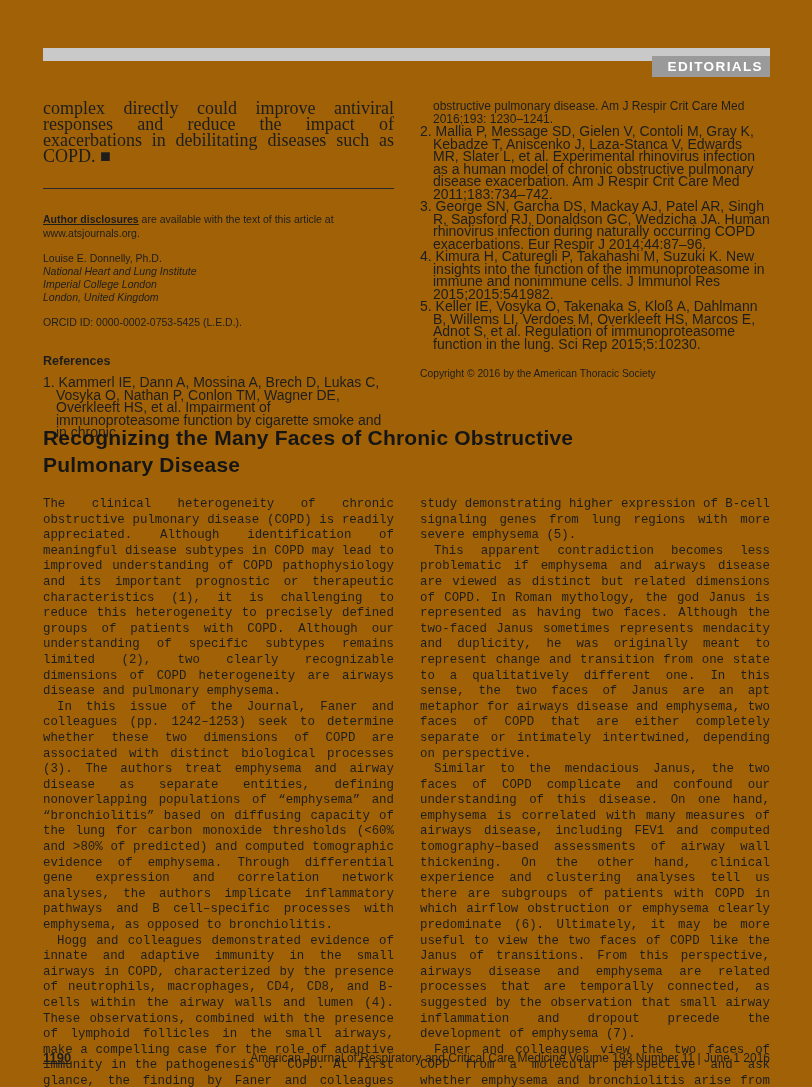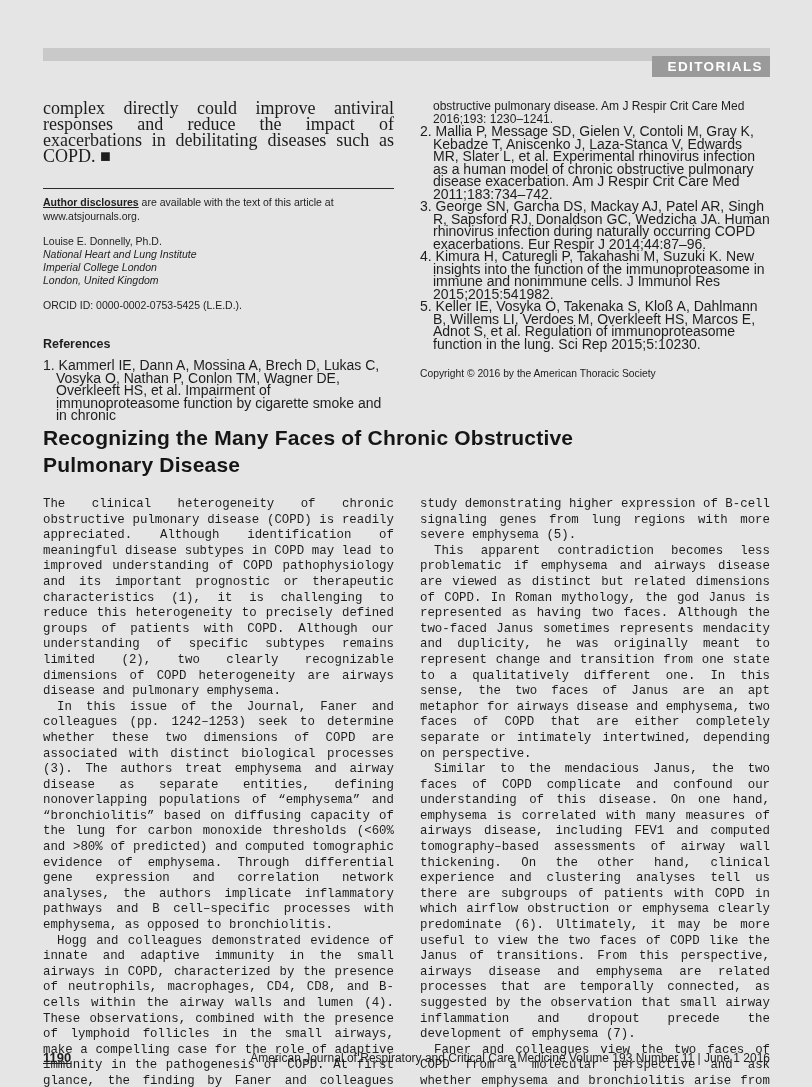--- a/index.html
+++ b/index.html
@@ -5,21 +5,21 @@
 <style>
   * { margin:0; padding:0; box-sizing:border-box; }
   html,body { background:#ffffff; }
   body {
     width:812px; height:1087px;
     font-family:"Liberation Sans", sans-serif;
     color:#1d1d1d;
     position:relative;
     overflow:hidden;
   }
-  .page { position:relative; width:812px; height:1087px; background:#e5e5e5; }
+  .page { position:relative; width:812px; height:1087px; background:#a16207; }
 
   
   .rule-light {
     position:absolute; left:43px; top:48px; width:727px; height:13px;
     background:#c9c9c9;
   }
   .section-banner {
     position:absolute; top:56px; right:42px; width:118px; height:21px;
     background:#9a9a9a; color:#ffffff;
     display:flex; align-items:center; justify-content:flex-end;
@@ -32,21 +32,21 @@
     position:absolute; top:100px; left:43px; width:727px;
     display:grid; grid-template-columns:351px 350px; column-gap:26px;
   }
   .serif {
     font-family:"Liberation Serif", serif;
     font-size:18px; line-height:16px; text-align:justify;
   }
   .disclosures {
     margin-top:24px;
     border-top:1px solid #2a2a2a;
-    padding-top:7px;
+    padding-top:24px;
     font-size:10.5px; line-height:13.5px;
   }
   .disclosures .link { font-weight:bold; text-decoration:underline; cursor:pointer; }
   .author-block { margin-top:12px; font-size:10.5px; line-height:13px; }
   .author-block .aff { font-style:italic; }
   .orcid { margin-top:12px; font-size:10.5px; }
   .refs-heading { margin-top:26px; font-size:12.5px; font-weight:bold; }
   .ref {
     font-size:14px; line-height:12.5px;
     padding-left:13px; text-indent:-13px;

